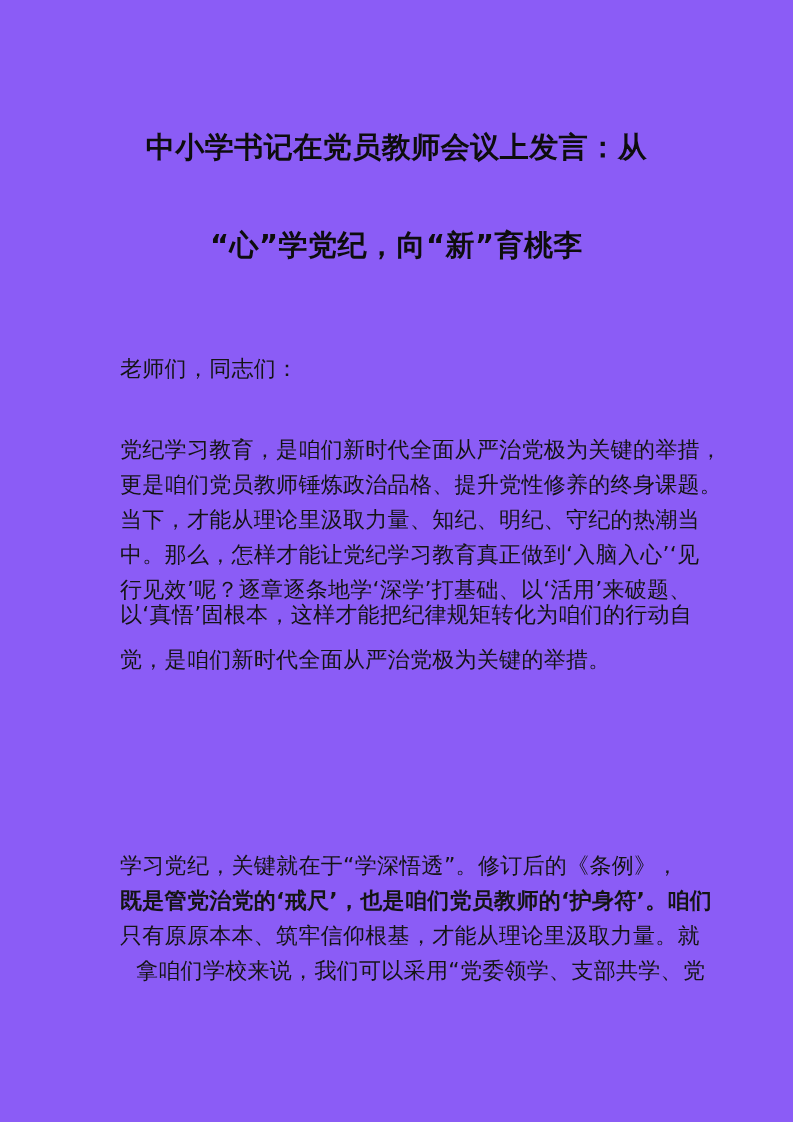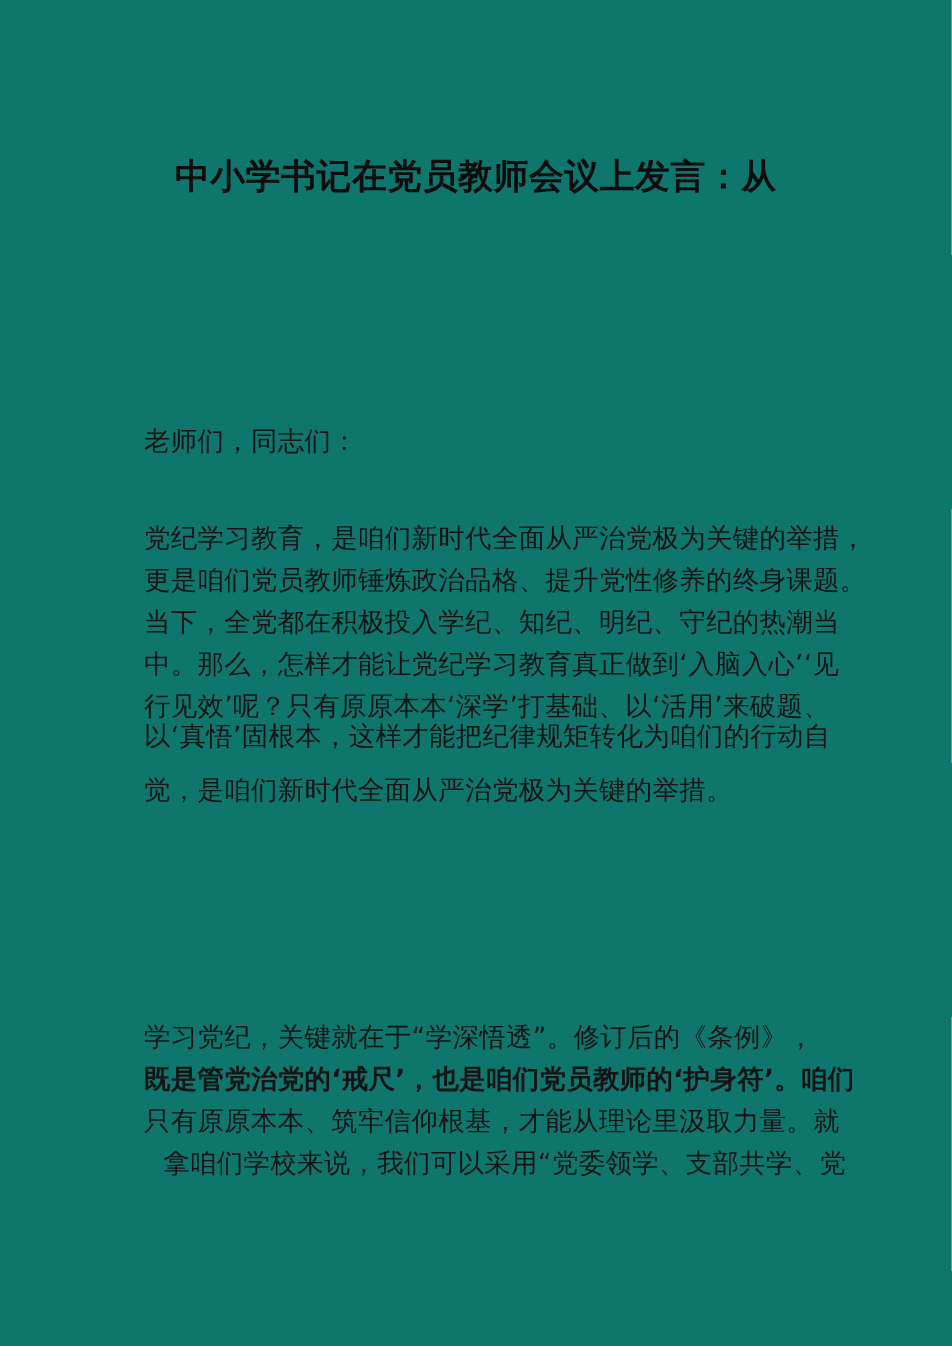--- a/index.html
+++ b/index.html
@@ -13,21 +13,21 @@
       position: relative;
       overflow: hidden;
       font-family: "DejaVu Sans", "Liberation Sans", sans-serif;
       color: #111111;
     }
     .page {
       position: absolute;
       left: 0; top: 0;
       width: 793px;
       height: 1122px;
-      background: #0f766e;
+      background: #8b5cf6;
     }
     .title-line {
       position: absolute;
       left: 0;
       width: 793px;
       text-align: center;
       font-size: 29px;
       font-weight: bold;
       letter-spacing: 0.5px;
       white-space: nowrap;
@@ -44,29 +44,30 @@
       color: #141414;
       letter-spacing: 0.3px;
     }
   </style>
 </head>
 <body>
 
 <div class="page">
 
   <div class="title-line title-1">中小学书记在党员教师会议上发言：从</div>
+  <div class="title-line title-2">“心”学党纪，向“新”育桃李</div>
 
   <div class="line" style="top:357px;">老师们，同志们：</div>
 
   <div>
     <div class="line" style="top:438px;">党纪学习教育，是咱们新时代全面从严治党极为关键的举措，</div>
     <div class="line" style="top:473px;">更是咱们党员教师锤炼政治品格、提升党性修养的终身课题。</div>
-    <div class="line" style="top:508px;">当下，全党都在积极投入学纪、知纪、明纪、守纪的热潮当</div>
+    <div class="line" style="top:508px;">当下，才能从理论里汲取力量、知纪、明纪、守纪的热潮当</div>
     <div class="line" style="top:543px;">中。那么，怎样才能让党纪学习教育真正做到‘入脑入心’‘见</div>
-    <div class="line" style="top:578px;">行见效’呢？只有原原本本‘深学’打基础、以‘活用’来破题、</div>
+    <div class="line" style="top:578px;">行见效’呢？逐章逐条地学‘深学’打基础、以‘活用’来破题、</div>
     <div class="line" style="top:603px;">以‘真悟’固根本，这样才能把纪律规矩转化为咱们的行动自</div>
     <div class="line" style="top:648px;">觉，是咱们新时代全面从严治党极为关键的举措。</div>
   </div>
 
 
   <div>
     <div class="line" style="top:854px;">学习党纪，关键就在于“学深悟透”。修订后的《条例》，</div>
     <div class="line" style="top:889px;font-weight:bold;">既是管党治党的‘戒尺’，也是咱们党员教师的‘护身符’。咱们</div>
     <div class="line" style="top:924px;">只有原原本本、筑牢信仰根基，才能从理论里汲取力量。就</div>
     <div class="line" style="top:959px;margin-left:16px;">拿咱们学校来说，我们可以采用“党委领学、支部共学、党</div>

